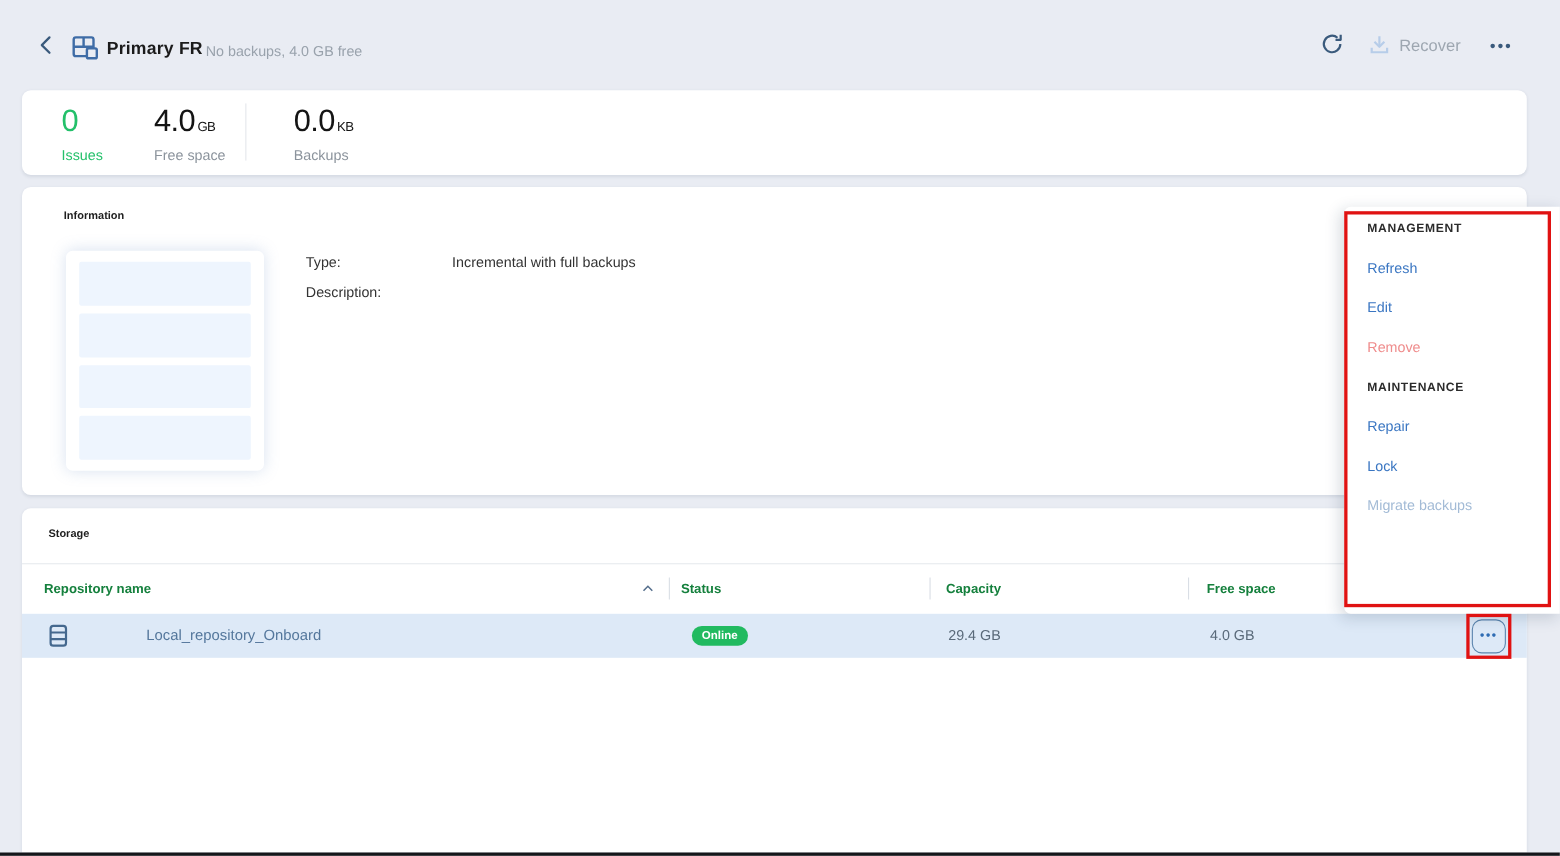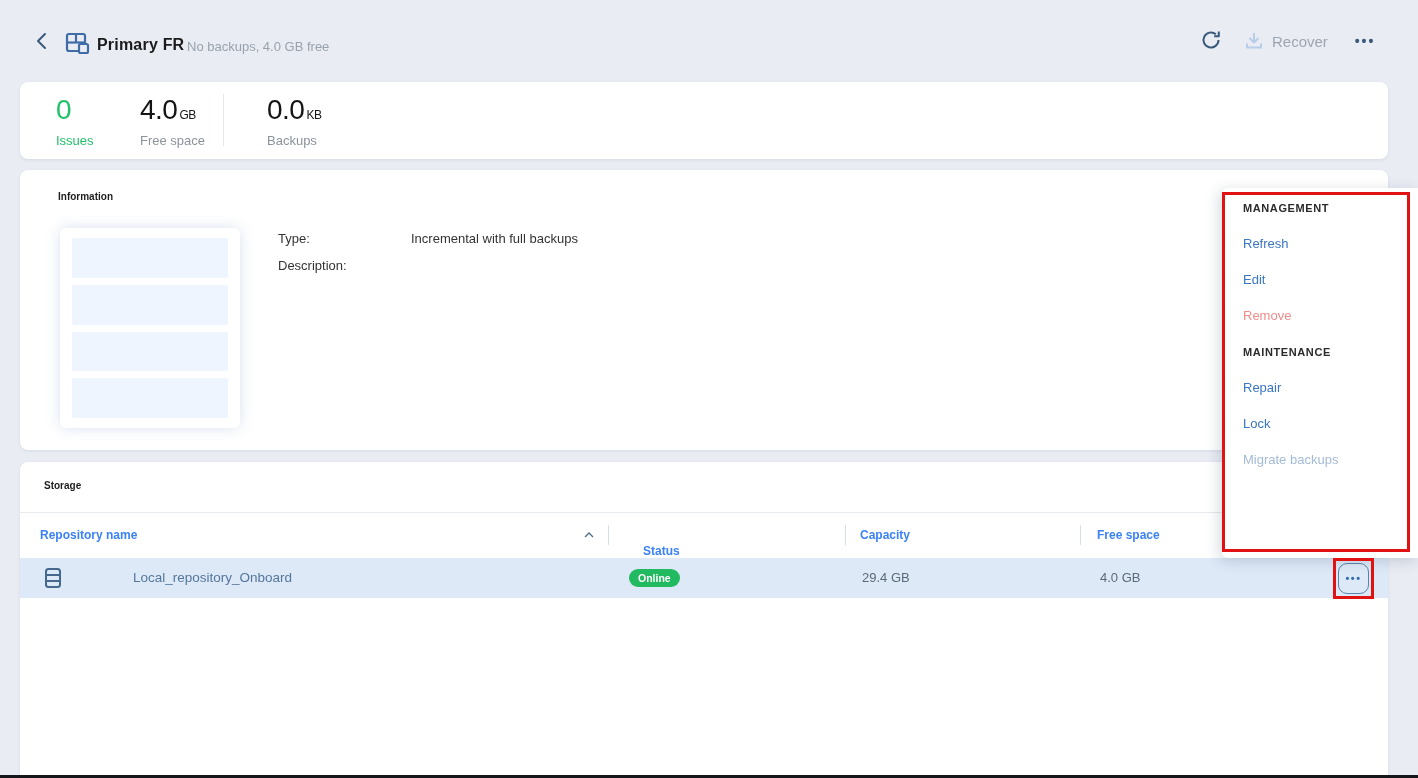--- a/index.html
+++ b/index.html
@@ -46,23 +46,23 @@
   .repo-illustration { position: absolute; left: 40px; top: 58px; width: 180px; height: 200px; background: #ffffff; border-radius: 6px; box-shadow: 0 0 14px rgba(120,150,200,.28); padding: 10px 12px; display: flex; flex-direction: column; gap: 7px; }
   .repo-illustration .shelf { flex: 1; background: #eef5fe; border-radius: 2px; }
   .info-field-label { position: absolute; font-size: 13px; color: #333; }
   .info-field-value { position: absolute; font-size: 13px; color: #333; }
 
   
   .storage-panel { left: 20px; top: 462px; width: 1368px; height: 313px; border-radius: 8px 8px 0 0; }
   .storage-title { left: 24px; top: 18px; }
   .tbl-topline { position: absolute; left: 0; top: 50px; width: 100%; height: 1px; background: #e7eaee; }
   .tbl-header { position: absolute; left: 0; top: 50px; width: 100%; height: 46px; }
-  .th { position: absolute; top: 0; height: 46px; line-height: 46px; font-size: 12px; font-weight: bold; color: #3b82f6; cursor: pointer; }
+  .th { position: absolute; top: 0; height: 46px; line-height: 46px; font-size: 12px; font-weight: bold; color: #15803d; cursor: pointer; }
   .th-name { left: 20px; }
-  .th-status { left: 623px; margin-top: 16px; }
+  .th-status { left: 599px; }
   .th-capacity { left: 840px; }
   .th-free { left: 1077px; }
   .sort-caret { position: absolute; left: 563px; top: 17px; width: 12px; height: 12px; color: #546e8c; cursor: pointer; }
   .col-div { position: absolute; top: 13px; width: 1px; height: 20px; background: #d9dee5; }
   .col-div1 { left: 588px; } .col-div2 { left: 825px; } .col-div3 { left: 1060px; }
 
   .tbl-row { position: absolute; left: 0; top: 96px; width: 100%; height: 40px; background: #dde9f7; cursor: pointer; }
   .row-db-icon { position: absolute; left: 24px; top: 9px; width: 18px; height: 22px; color: #44688e; }
   .row-name { position: absolute; left: 113px; top: 12px; font-size: 13.5px; color: #54779c; cursor: pointer; }
   .status-badge { position: absolute; left: 609px; top: 11px; height: 18px; padding: 0 9px; background: #21ba60; border-radius: 9px; color: #fff; font-size: 10.5px; font-weight: bold; line-height: 18px; }

